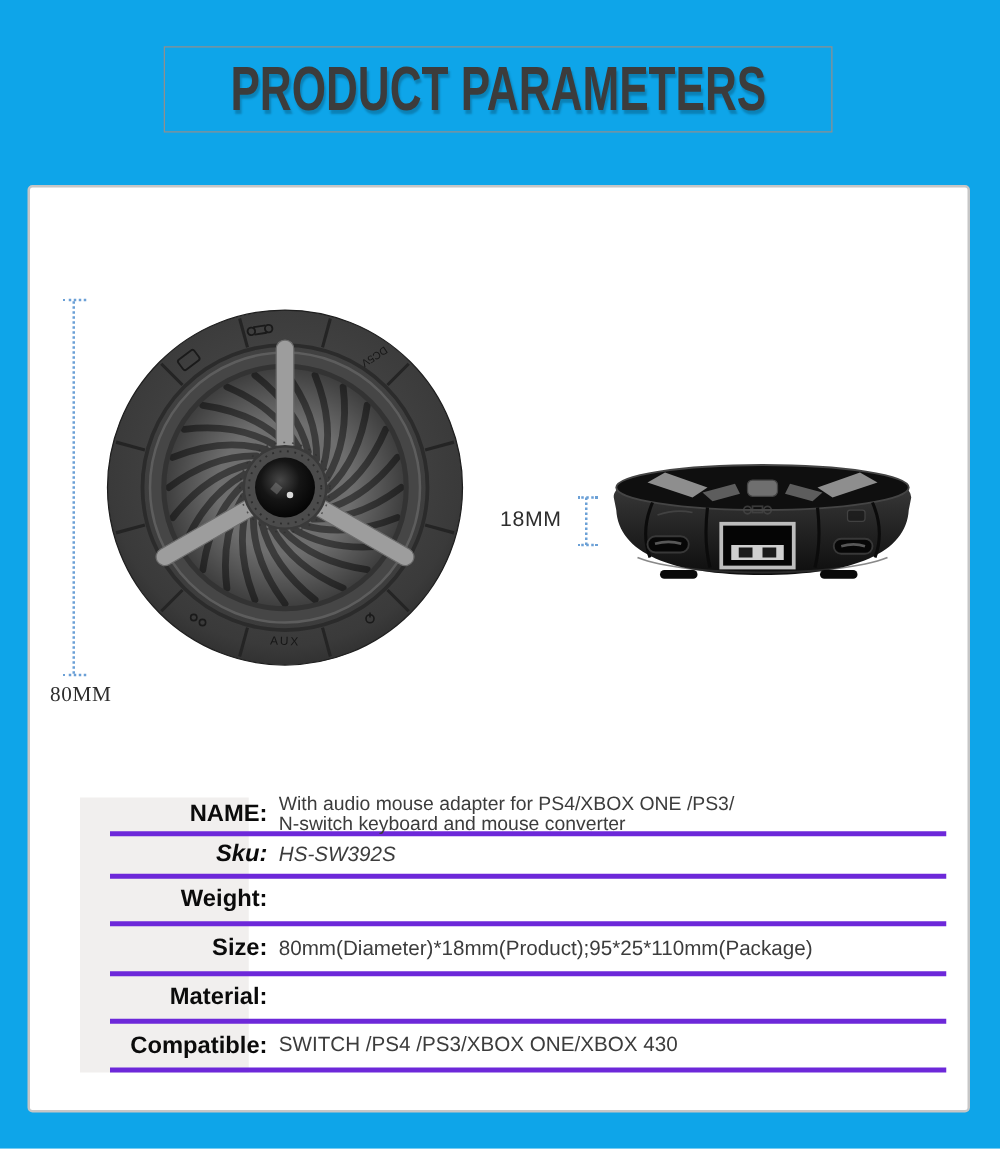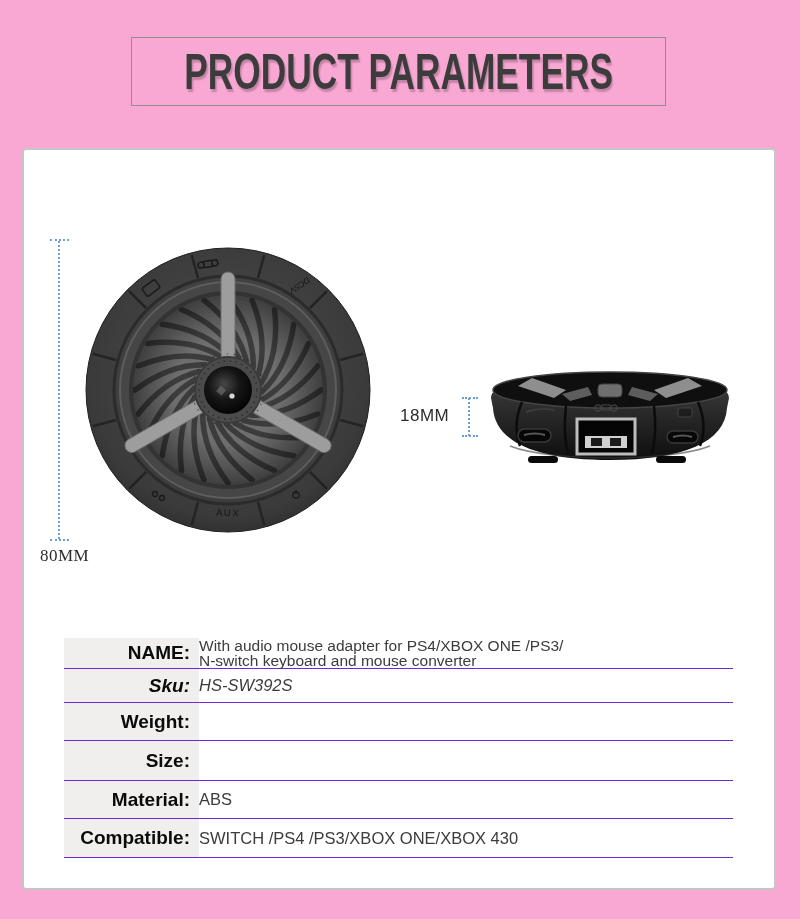--- a/index.html
+++ b/index.html
@@ -1,17 +1,17 @@
 <!DOCTYPE html>
 <html><head>
 <meta charset="utf-8">
 <style>
   html,body{margin:0;padding:0;}
   body{width:800px;height:919px;font-family:"Liberation Sans",sans-serif;}
-  .page{position:relative;width:800px;height:919px;background:#f9a8d4;overflow:hidden;}
+  .page{position:relative;width:800px;height:919px;background:#0ea5e9;overflow:hidden;}
 
   
   .header-box{position:absolute;left:131px;top:37px;width:535px;height:69px;
     border:1px solid #8f8f8f;display:flex;align-items:center;justify-content:center;box-sizing:border-box;}
   .header-title{font-size:49px;font-weight:bold;color:#3c3c3c;white-space:nowrap;
     transform:scaleX(.72) scaleY(1.02);letter-spacing:0;text-shadow:2px 3px 2px rgba(0,0,0,.22);}
 
   
   .panel{position:absolute;left:22px;top:148px;width:754px;height:742px;background:#ffffff;
     border:2px solid #c6c6c6;border-radius:4px;box-sizing:border-box;}
@@ -20,21 +20,21 @@
   .dim-vline{position:absolute;border-left:2px dotted #6ba0d6;width:0;}
   .dim-htick{position:absolute;border-top:2px dotted #6ba0d6;height:0;}
   .dim-label{position:absolute;color:#2d2d2d;font-size:17px;letter-spacing:.5px;}
 
   .topview{position:absolute;left:58px;top:94px;}
   .sideview{position:absolute;left:446px;top:218px;}
 
   
   .spec-table{position:absolute;left:40px;top:488px;width:669px;height:220px;}
   .label-col-bg{position:absolute;left:0;top:0;width:135px;height:220px;background:#f1efee;}
-  .trow{position:relative;display:flex;box-sizing:border-box;border-bottom:1px solid #6d28d9;width:100%;}
+  .trow{position:relative;display:flex;box-sizing:border-box;border-bottom:4px solid #6d28d9;width:100%;margin-left:24px;}
   .h0{height:31px;} .h1{height:34px;font-style:italic;} .h2{height:38px;} .h3{height:40px;} .h4{height:38px;} .h5{height:39px;}
   .tlabel{width:135px;min-width:135px;display:flex;align-items:center;justify-content:flex-end;
     padding-right:9px;box-sizing:border-box;font-weight:bold;font-size:19px;color:#0b0b0b;}
   .tvalue{flex:1;display:flex;align-items:center;font-size:16.5px;color:#3c3c3c;
     white-space:pre-line;}
   .h0 .tvalue{font-size:15.5px;line-height:15.5px;}
 </style>
 </head>
 <body>
 
@@ -229,24 +229,24 @@
       <div class="trow h1">
         <div class="tlabel">Sku:</div>
         <div class="tvalue">HS-SW392S</div>
       </div>
       <div class="trow h2">
         <div class="tlabel">Weight:</div>
         <div class="tvalue"></div>
       </div>
       <div class="trow h3">
         <div class="tlabel">Size:</div>
+        <div class="tvalue">80mm(Diameter)*18mm(Product);95*25*110mm(Package)</div>
       </div>
       <div class="trow h4">
         <div class="tlabel">Material:</div>
-        <div class="tvalue">ABS</div>
       </div>
       <div class="trow h5">
         <div class="tlabel">Compatible:</div>
         <div class="tvalue">SWITCH /PS4 /PS3/XBOX ONE/XBOX 430</div>
       </div>
     </div>
 
   </div>
 </div>
 

